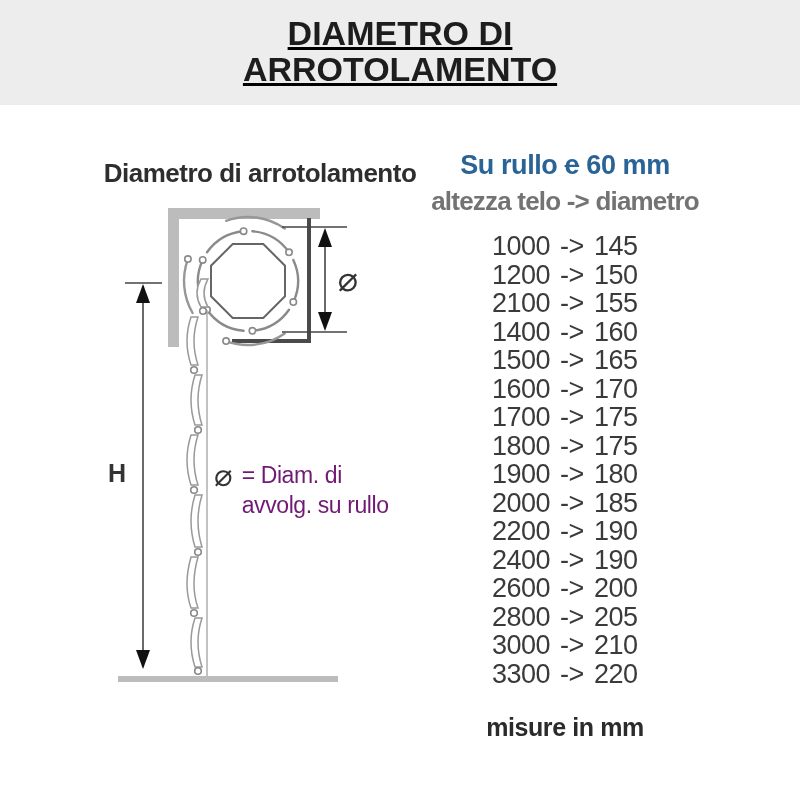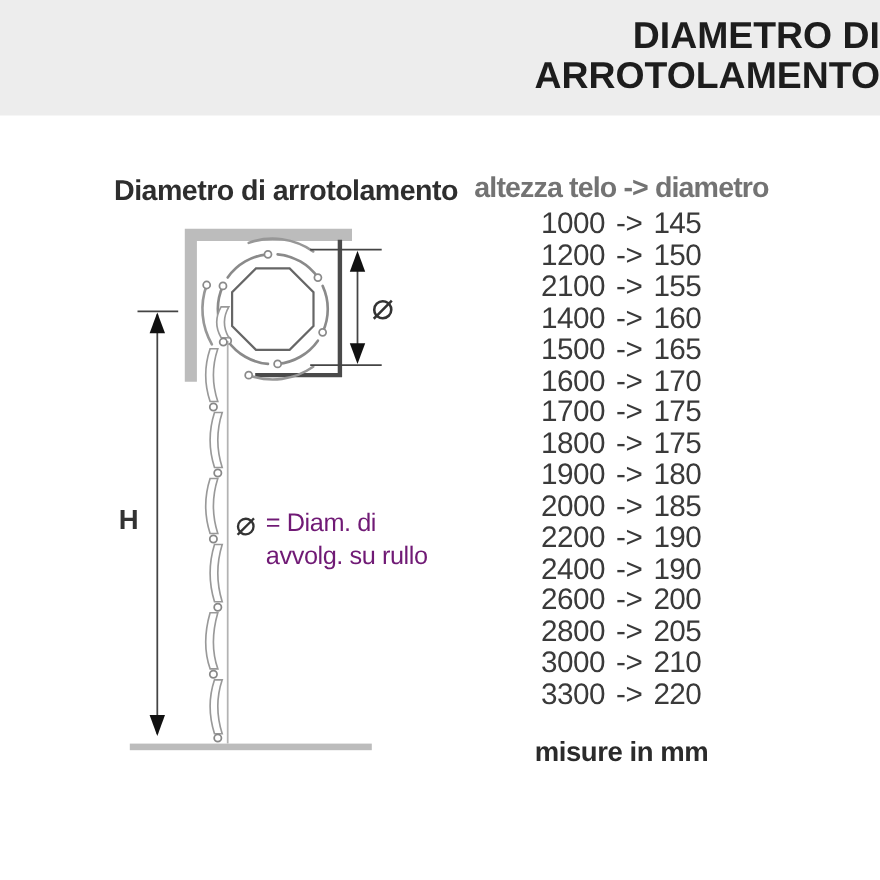--- a/index.html
+++ b/index.html
@@ -6,21 +6,21 @@
   body{
     width:800px;height:800px;background:#ffffff;overflow:hidden;
     font-family:"Liberation Sans","DejaVu Sans",sans-serif;
     -webkit-font-smoothing:antialiased;
   }
   .page{position:relative;width:800px;height:800px;background:#fff;}
 
   
   .banner{
     position:absolute;left:0;top:0;width:800px;height:105px;
-    background:#ededed;text-align:right;
+    background:#ededed;text-align:center;text-decoration:underline;
   }
   .banner h1{
     margin:0;padding-top:15px;
     font-size:34px;line-height:36px;font-weight:700;
     letter-spacing:0;color:#1d1d1d;
   }
   .banner h1 span{display:block;}
 
   
   .diagram-title{
@@ -57,21 +57,21 @@
     position:absolute;left:410px;top:150px;width:310px;text-align:center;
   }
   .blue-title{
     font-size:27px;font-weight:600;letter-spacing:-0.4px;color:#2a6496;
   }
   .blue-title .struck{text-decoration:line-through;}
   .subtitle{
     margin-top:5px;font-size:26px;font-weight:600;
     letter-spacing:-0.8px;color:#737373;
   }
-  .rows{margin-top:3px;}
+  .rows{margin-top:15px;}
   .trow{
     display:grid;grid-template-columns:66px 40px 52px;
     justify-content:center;column-gap:2px;
     font-size:27px;line-height:28.5px;color:#3a3a3a;letter-spacing:-0.5px;
   }
   .trow .c1{text-align:right;}
   .trow .c2{text-align:center;}
   .trow .c3{text-align:left;}
   .table-footer{
     margin-top:25px;font-size:25px;font-weight:600;
@@ -169,20 +169,23 @@
 
   <div class="legend">
     <span class="sym">⌀</span>
     <span class="lines">
       <span style="display:block">= Diam. di</span>
       <span style="display:block">avvolg. su rullo</span>
     </span>
   </div>
 
   <section class="right-col">
+    <div class="blue-title">
+      <span>Su rullo </span><span class="struck">e</span><span> 60 mm</span>
+    </div>
     <div class="subtitle">altezza telo -&gt; diametro</div>
     <div class="rows">
         <div class="trow">
           <span class="c1">1000</span>
           <span class="c2">-&gt;</span>
           <span class="c3">145</span>
         </div>
         <div class="trow">
           <span class="c1">1200</span>
           <span class="c2">-&gt;</span>

